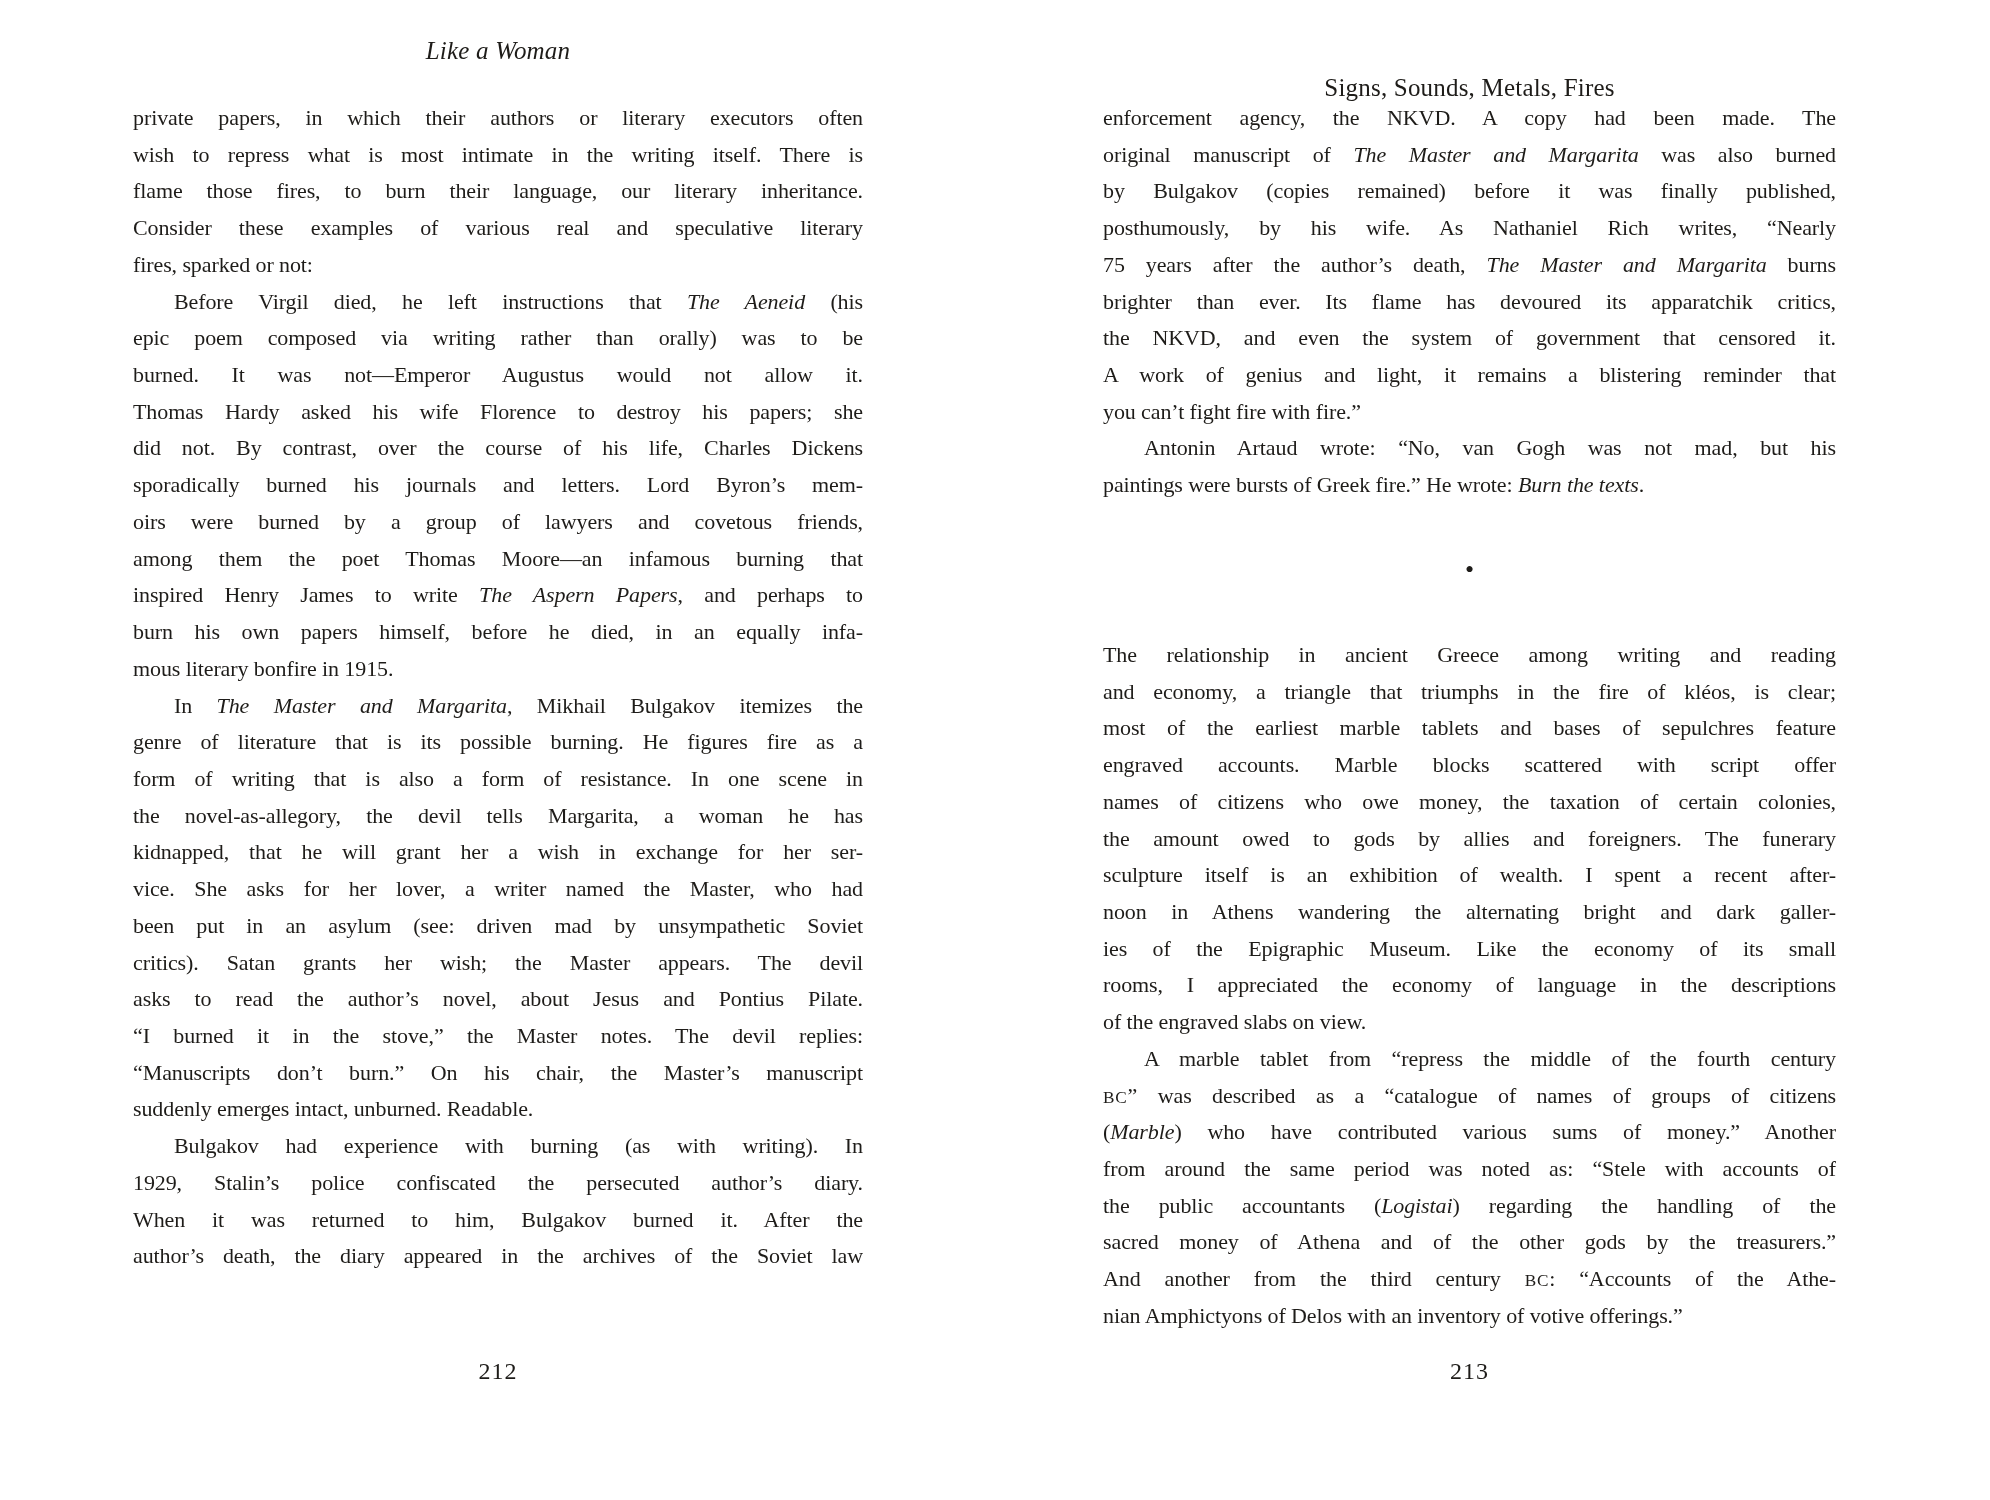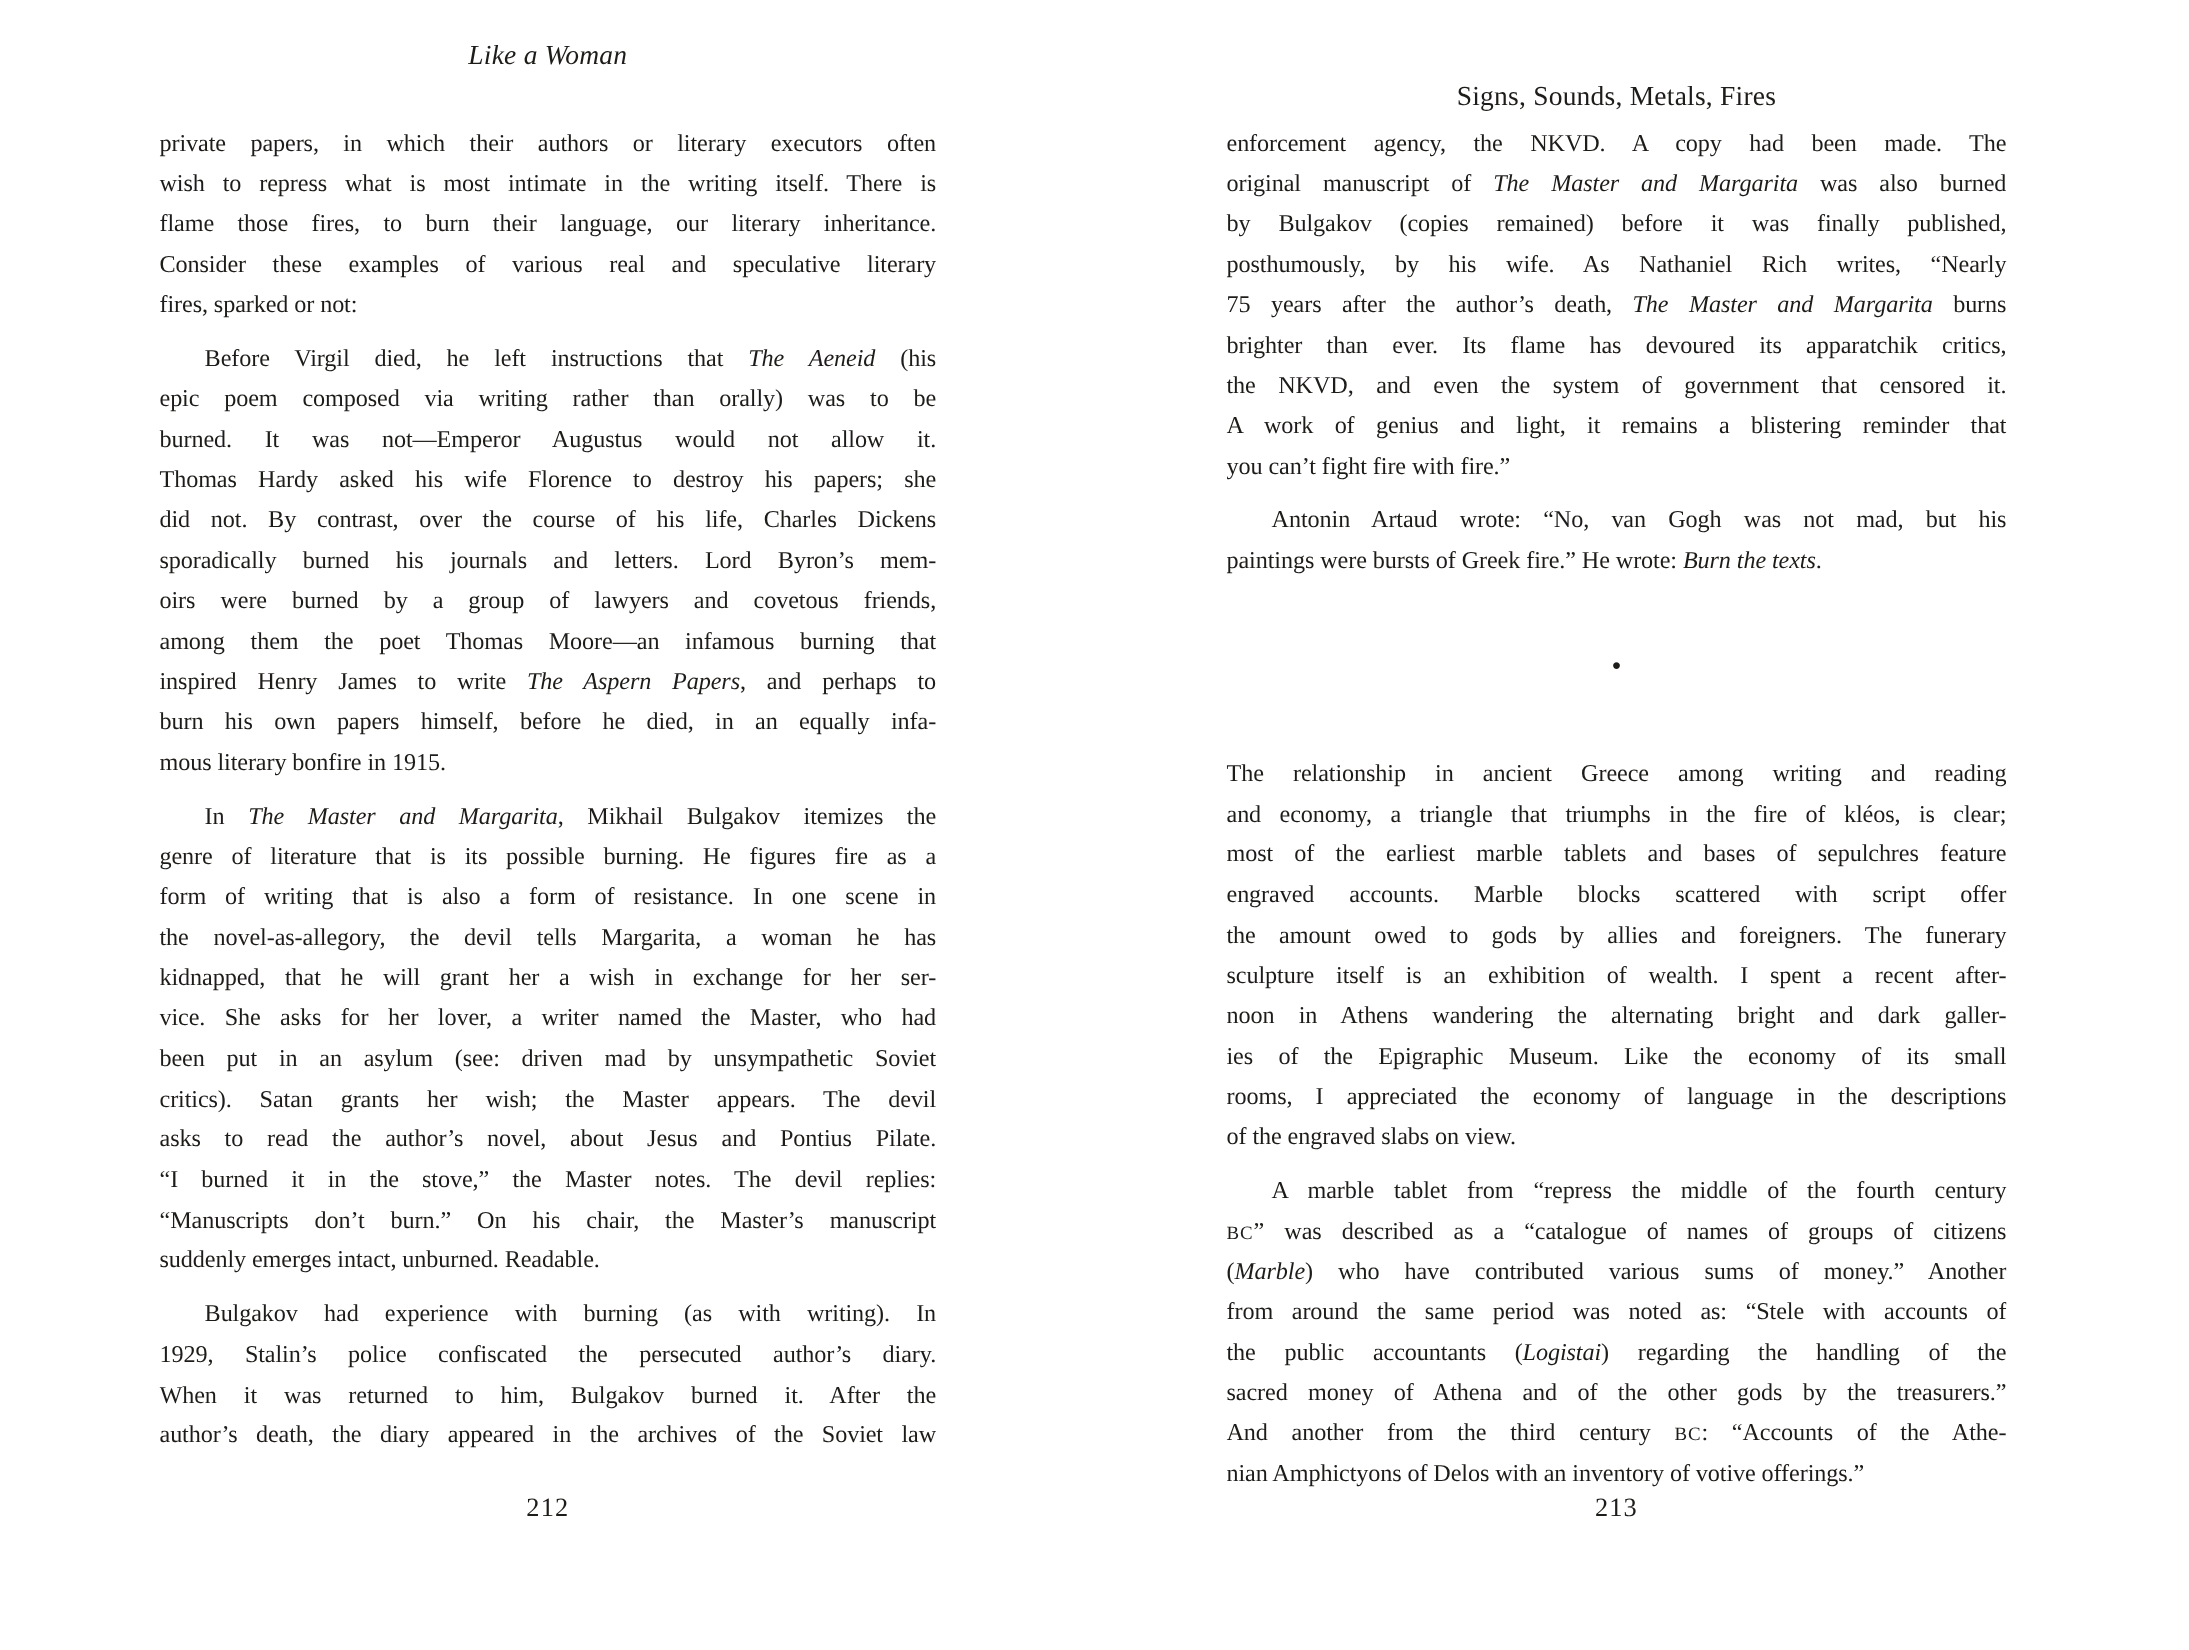--- a/index.html
+++ b/index.html
@@ -26,21 +26,21 @@
   .page.right .running-header { left: 108px; width: 733px; margin-top: 37px; }
 
   .textblock {
     position: absolute; top: 100px;
     font-size: 22px; line-height: 36.73px;
     letter-spacing: -0.1px;
   }
   .page.left  .textblock { left: 133px; width: 730px; }
   .page.right .textblock { left: 108px; width: 733px; }
 
-  .para { margin: 12px; }
+  .para { margin: 0; }
   .line {
     text-align: justify;
     height: 36.73px;
     overflow: hidden;
   }
   
   .line:not(.end)::after { content: ""; display: inline-block; width: 100%; height: 0; }
   .line.indent { text-indent: 41px; }
   .sc { font-size: 0.78em; letter-spacing: 0.05em; }
 
@@ -129,20 +129,21 @@
           <div class="line end">paintings were bursts of Greek fire.” He wrote: <i>Burn the texts</i>.</div>
         </div>
       </div>
     <div class="section-divider">•</div>
     <div>
         <div class="para">
           <div class="line">The relationship in ancient Greece among writing and reading</div>
           <div class="line">and economy, a triangle that triumphs in the fire of kléos, is clear;</div>
           <div class="line">most of the earliest marble tablets and bases of sepulchres feature</div>
           <div class="line">engraved accounts. Marble blocks scattered with script offer</div>
+          <div class="line">names of citizens who owe money, the taxation of certain colonies,</div>
           <div class="line">the amount owed to gods by allies and foreigners. The funerary</div>
           <div class="line">sculpture itself is an exhibition of wealth. I spent a recent after-</div>
           <div class="line">noon in Athens wandering the alternating bright and dark galler-</div>
           <div class="line">ies of the Epigraphic Museum. Like the economy of its small</div>
           <div class="line">rooms, I appreciated the economy of language in the descriptions</div>
           <div class="line end">of the engraved slabs on view.</div>
         </div>
         <div class="para">
           <div class="line indent">A marble tablet from “repress the middle of the fourth century</div>
           <div class="line"><span class="sc">BC</span>” was described as a “catalogue of names of groups of citizens</div>

